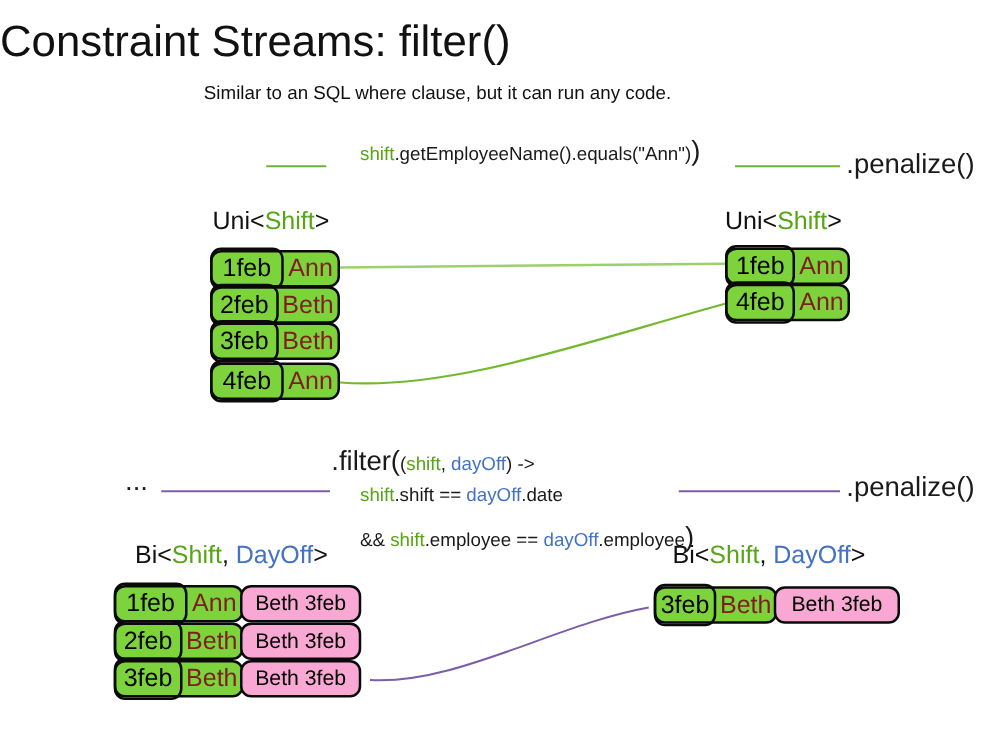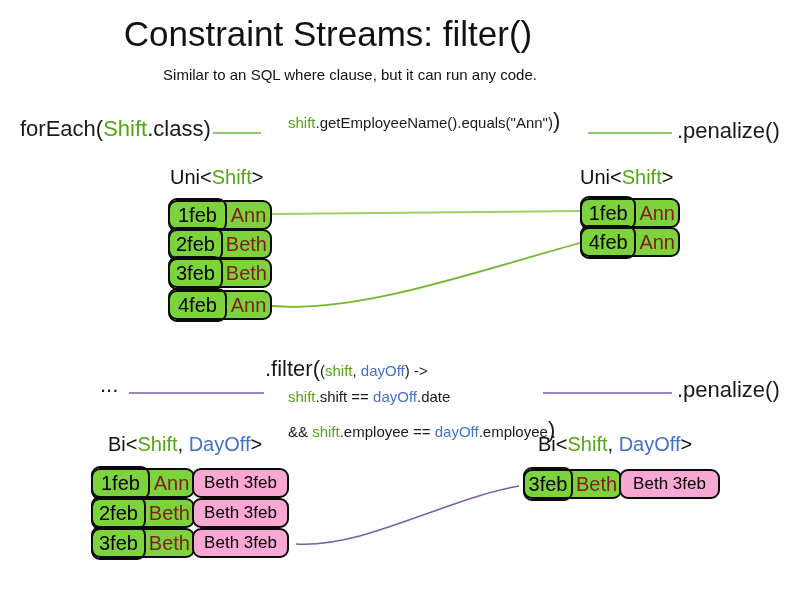--- a/index.html
+++ b/index.html
@@ -1,19 +1,19 @@
 <!DOCTYPE html>
 <html><head>
 <meta charset="utf-8">
 <style>
   html,body{margin:0;padding:0;background:#fff}
   .slide{position:relative;width:800px;height:600px;background:#ffffff;
          font-family:"Liberation Sans",sans-serif;overflow:hidden;color:#111}
   .abs{position:absolute}
-  .title{left:0;top:14px;width:656px;text-align:center;font-size:35px;line-height:40px;color:#111;white-space:nowrap}
+  .title{left:0;top:14px;width:656px;text-align:left;font-size:35px;line-height:40px;color:#111;white-space:nowrap}
   .subtitle{left:0;top:66px;width:700px;text-align:center;font-size:15px;color:#111}
   .code-lg{font-size:22px;white-space:nowrap;color:#1a1a1a}
   .code-sm{font-size:15px;color:#1a1a1a}
   .big{font-size:22px}
   .green{color:#55a514}
   .blue{color:#4472c4}
   .tbl-label{font-size:20px;white-space:nowrap;color:#111}
   .row{display:flex;align-items:stretch}
   .shift-pill{display:flex;align-items:center;background:#7cd33c;border:2px solid #0a0a0a;
               border-radius:9px;box-sizing:border-box;height:30px}
@@ -36,23 +36,20 @@
     <line x1="272" y1="214" x2="580" y2="211" stroke="#9cd169" stroke-width="2"></line>
     <path d="M272,306 C360,313 470,273 580,243" fill="none" stroke="#74b82f" stroke-width="1.8"></path>
     <line x1="129" y1="393" x2="264" y2="393" stroke="#7b5ea7" stroke-width="1.6"></line>
     <line x1="543" y1="393" x2="672" y2="393" stroke="#7b5ea7" stroke-width="1.6"></line>
     <path d="M296,544 C365,548 445,499 519,486" fill="none" stroke="#7b5ea7" stroke-width="1.6"></path>
   </svg>
 
   <div class="abs title">Constraint Streams: filter()</div>
   <div class="abs subtitle">Similar to an SQL where clause, but it can run any code.</div>
 
-  <div class="abs code-lg" style="left:20px;top:116px">
-    <span>forEach(</span><span class="green">Shift</span><span>.class)</span>
-  </div>
 
   <div class="abs" style="left:265px;top:103px">
     <div class="code-sm" style="margin-left:23px;margin-top:5px;white-space:nowrap">
       <span class="green">shift</span><span>.getEmployeeName().equals("Ann")</span><span class="big">)</span>
     </div>
   </div>
 
   <div class="abs code-lg" style="left:677px;top:118px">.penalize()</div>
 
   <div class="abs tbl-label" style="left:170px;top:166px">

